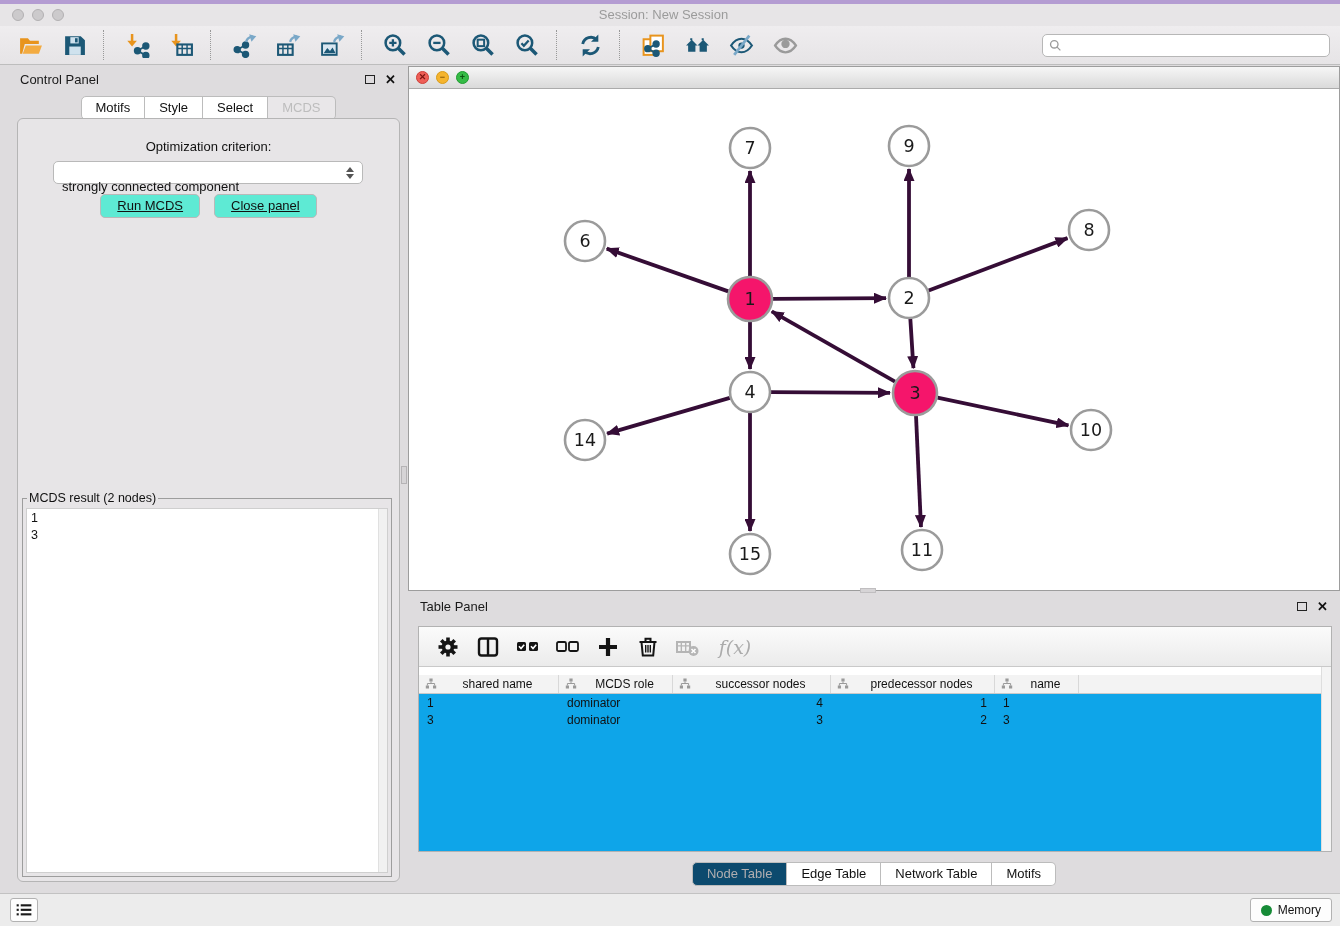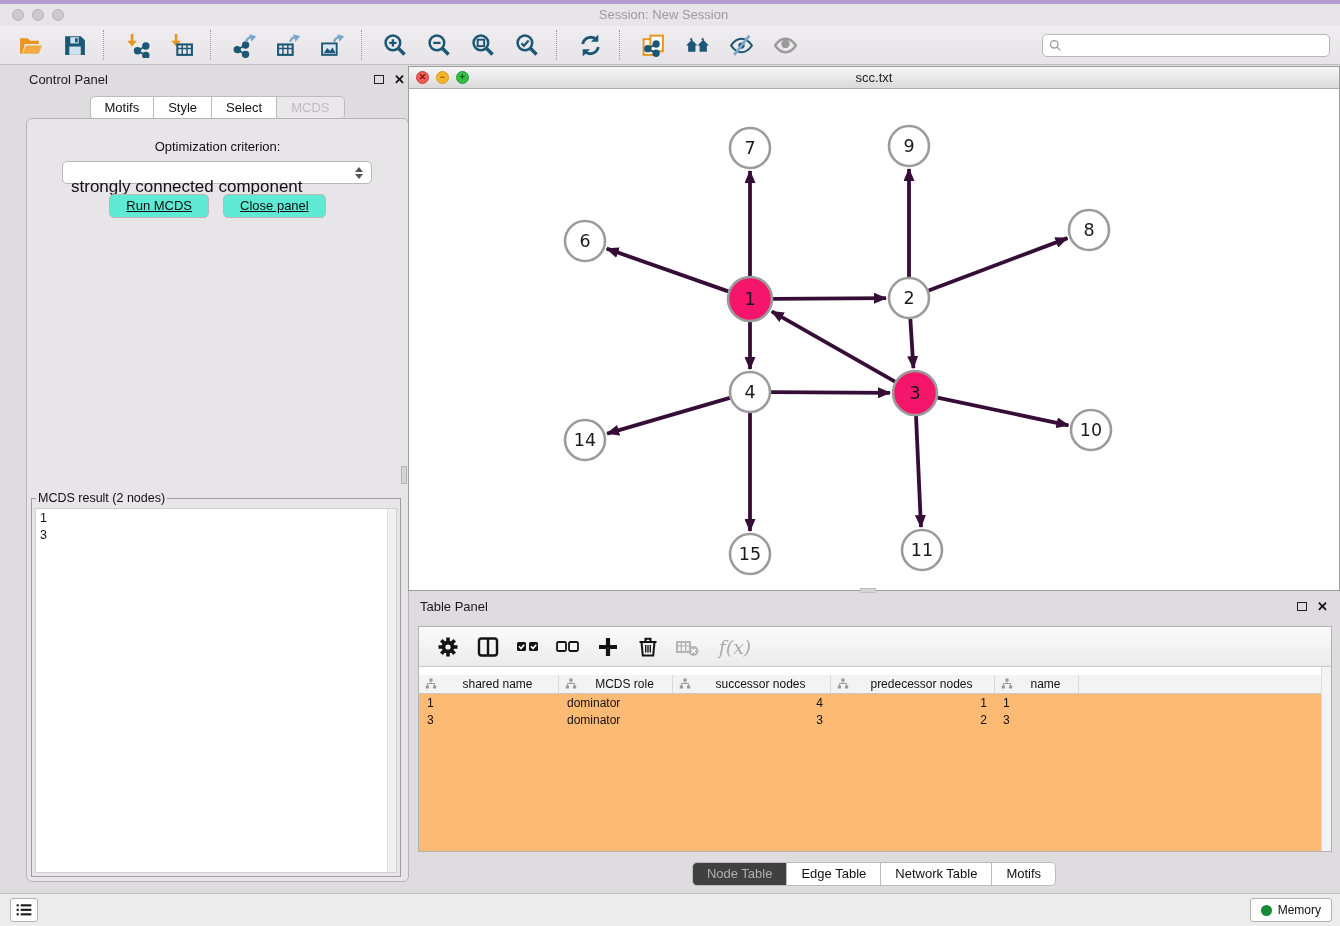--- a/index.html
+++ b/index.html
@@ -21,21 +21,21 @@
     display:flex; align-items:center; padding:0 10px; gap:4px;
   }
   .tb-btn { width:40px; height:32px; display:flex; align-items:center; justify-content:center; border:none; background:transparent; cursor:pointer; }
   .tb-sep { width:5px; height:30px; border-left:1px dotted #999; margin:0 5px; }
   .search-wrap {
     margin-left:auto; width:288px; height:23px; background:#fff;
     border:1px solid #b7b7b7; border-radius:5px; display:flex; align-items:center; padding:0 6px; gap:4px;
   }
   .search-wrap input { border:none; outline:none; flex:1; font-size:12px; background:transparent; font-family:inherit; }
   
-  .control-panel { position:absolute; left:17px; top:66px; width:400px; height:822px; }
+  .control-panel { position:absolute; left:8px; top:66px; width:400px; height:822px; }
   .cp-header { height:26px; display:flex; align-items:center; padding:0 12px; }
   .panel-title { font-size:13px; color:#1a1a1a; }
   .panel-header-icons { margin-left:auto; display:flex; gap:10px; align-items:center; }
   .float-icon { width:10px; height:9px; border:1.5px solid #222; display:inline-block; }
   .close-icon { font-size:13px; font-weight:bold; color:#111; line-height:1; cursor:pointer; }
   .cp-tabs { position:absolute; top:30px; left:0; right:0; display:flex; justify-content:center; }
   .tab-btn {
     font-size:13px; color:#111; background:#fff; border:1px solid #bcbcbc; border-left:none;
     padding:3px 14px 4px; cursor:pointer; font-family:inherit;
   }
@@ -44,21 +44,21 @@
   .tab-btn.active { background:#e9e7e9; color:#bdbdbd; }
   .cp-body {
     position:absolute; top:52px; left:9px; right:8px; bottom:6px;
     border:1px solid #b5b5b5; border-radius:6px; background:#e7e5e7;
   }
   .opt-label { position:absolute; top:20px; left:0; right:0; text-align:center; font-size:13px; color:#111; }
   .combo {
     position:absolute; left:35px; right:36px; top:42px; height:23px; background:#fff;
     border:1px solid #b9b9b9; border-radius:5px; display:flex; align-items:center; padding:0 8px; cursor:pointer;
   }
-  .combo-value { font-size:17px; color:#111; flex:1;margin-top:28px; }
+  .combo-value { font-size:13px; color:#111; flex:1;margin-top:28px; }
   .combo-arrows { display:flex; flex-direction:column; gap:2px; align-items:center; }
   .combo-arrows i { width:0; height:0; border-left:4px solid transparent; border-right:4px solid transparent; display:block; }
   .combo-arrows i.up { border-bottom:5px solid #555; }
   .combo-arrows i.down { border-top:5px solid #555; }
   .cp-buttons { position:absolute; top:75px; left:0; right:0; display:flex; justify-content:center; gap:14px; }
   .push-btn {
     font-size:13px; color:#111; background:#5eead4; border:1px solid #b9b9b9; border-radius:5px;
     padding:3px 16px 4px; cursor:pointer; font-family:inherit;text-decoration:underline;
   }
   .result-fieldset {
@@ -83,21 +83,21 @@
   .light { width:13px; height:13px; border-radius:50%; display:flex; align-items:center; justify-content:center;
            font-size:9px; font-weight:bold; line-height:1; cursor:pointer; }
   .light.red   { background:#ee5f57; border:1px solid #ce3f38; color:#7c1410; }
   .light.yellow{ background:#f5b42e; border:1px solid #d99c18; color:#87590a; }
   .light.green { background:#35bb46; border:1px solid #1f9c30; color:#0c5511; }
   .nw-title { position:absolute; left:0; right:0; text-align:center; font-size:13px; color:#222; top:3px; pointer-events:none; }
   .nw-canvas { position:absolute; top:23px; left:0; right:0; bottom:0; background:#fff; }
   
   .table-panel { position:absolute; left:408px; top:593px; width:932px; height:295px; }
   .tp-header { height:26px; display:flex; align-items:center; padding:0 12px; }
-  .tp-box { position:absolute; top:33px; left:10px; right:8px; height:226px; border:1px solid #b2b2b2; background:#fdba74; }
+  .tp-box { position:absolute; top:33px; left:10px; right:8px; height:226px; border:1px solid #b2b2b2; background:#0ea5e9; }
   .tp-toolbar {
     height:40px; background:linear-gradient(#fbfbfb,#ebebeb); border-bottom:1px solid #c9c9c9;
     display:flex; align-items:center; padding:0 14px; gap:10px;
   }
   .tpt-btn { width:30px; height:30px; display:flex; align-items:center; justify-content:center; border:none; background:transparent; cursor:pointer; }
   .fx { font-family:"DejaVu Serif", serif; font-style:italic; color:#ababab; font-size:19px; }
   .tp-spacer { height:8px; background:#fff; }
   .tgrid-header { display:flex; height:19px; background:#f3f3f3; border-bottom:1px solid #c9c9c9; }
   .th-cell {
     display:flex; align-items:center; gap:4px; padding:0 4px 0 6px; font-size:12px; color:#111;
@@ -329,21 +329,20 @@
         <span class="result-scroll" style="right:4px; top:4px; bottom:4px;"></span>
       </fieldset>
     </div>
   </div>
 
   <div class="network-window">
     <div class="nw-titlebar">
       <span class="light red">✕</span>
       <span class="light yellow">−</span>
       <span class="light green">+</span>
-      <span class="nw-title">scc.txt</span>
     </div>
     <div class="nw-canvas" id="graph-canvas"><svg width="930" height="501" viewBox="0 0 930 501">
       <defs>
             <marker id="arrow" viewBox="0 0 13 11" refX="12" refY="5.5" markerWidth="13" markerHeight="11" markerUnits="userSpaceOnUse" orient="auto">
               <path d="M0 0L13 5.5L0 11z" fill="#350d36"></path>
             </marker>
           </defs>
       <line x1="341" y1="186" x2="341" y2="81" stroke="#350d36" stroke-width="3.8" marker-end="url(#arrow)"></line>
           <line x1="319.3015285768616" y1="201.3726585300483" x2="197.69847142313844" y2="158.6273414699517" stroke="#350d36" stroke-width="3.8" marker-end="url(#arrow)"></line>
           <line x1="363.9995451264251" y1="208.85534877278977" x2="477.0004548735749" y2="208.14465122721023" stroke="#350d36" stroke-width="3.8" marker-end="url(#arrow)"></line>
@@ -551,21 +550,21 @@
             <div class="td-cell td-left" style="width: 140px;">3</div>
             <div class="td-cell td-left" style="width: 114px;">dominator</div>
             <div class="td-cell td-right" style="width: 158px;">3</div>
             <div class="td-cell td-right" style="width: 164px;">2</div>
             <div class="td-cell td-left" style="width: 84px;">3</div>
           </div>
         </div>
       <div class="tp-vscroll"></div>
     </div>
     <div class="tp-tabs" id="tp-tabs">
-        <button class="tab-btn active" style="background: #404040; color: rgb(176, 174, 176);">Node Table</button>
+        <button class="tab-btn active" style="background: #0c4a6e; color: rgb(176, 174, 176);">Node Table</button>
         <button class="tab-btn">Edge Table</button>
         <button class="tab-btn">Network Table</button>
         <button class="tab-btn">Motifs</button>
       </div>
   </div>
 
   <div class="statusbar">
     <button class="list-btn">
       <svg width="18" height="16" viewBox="0 0 22 18">
         <g fill="#1a1a1a">

